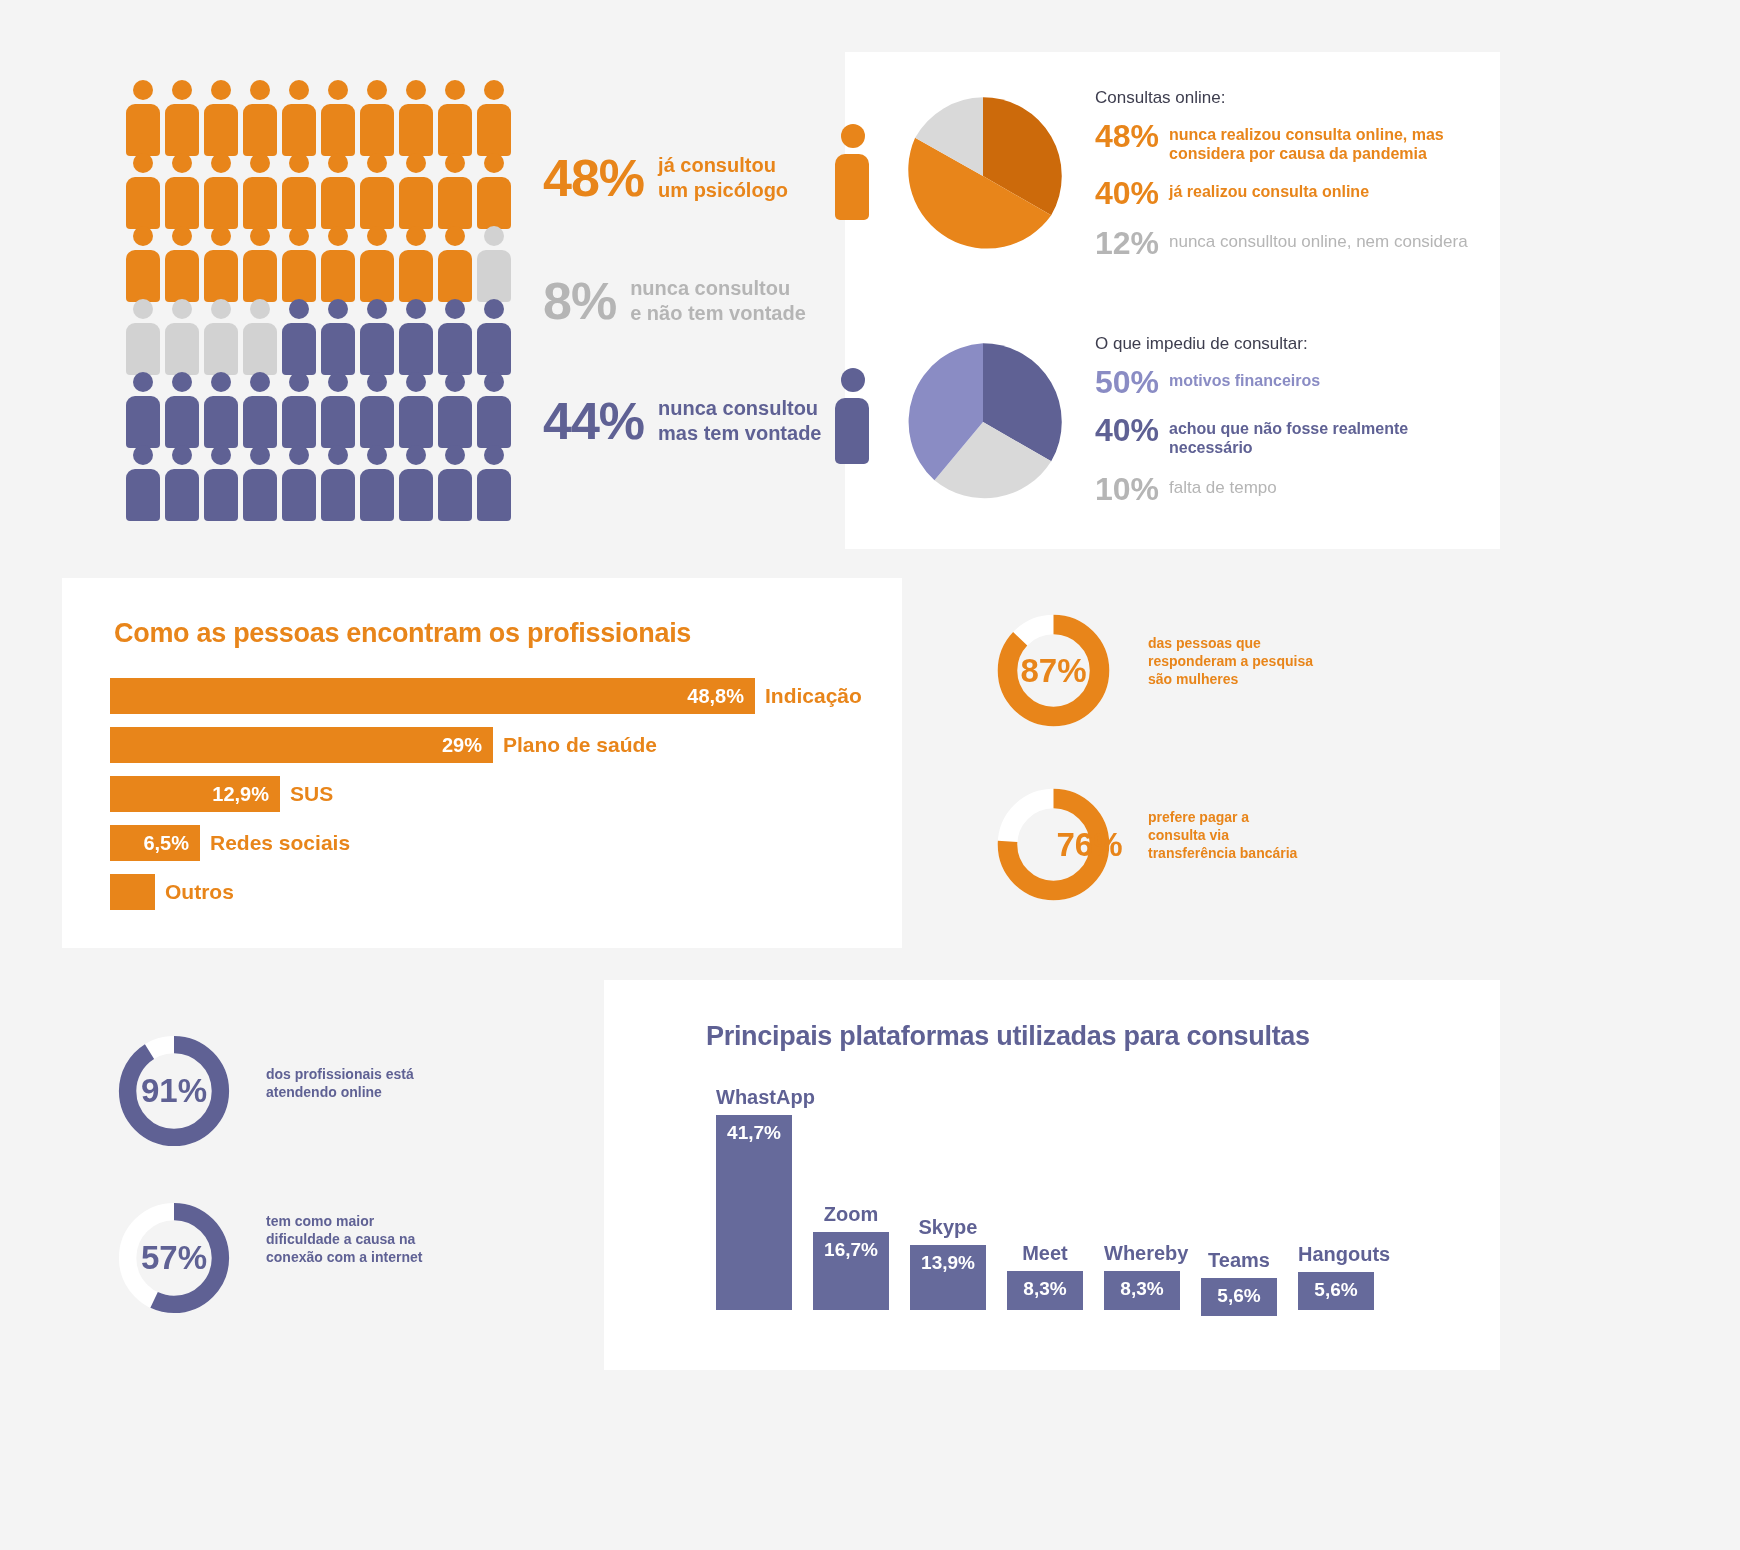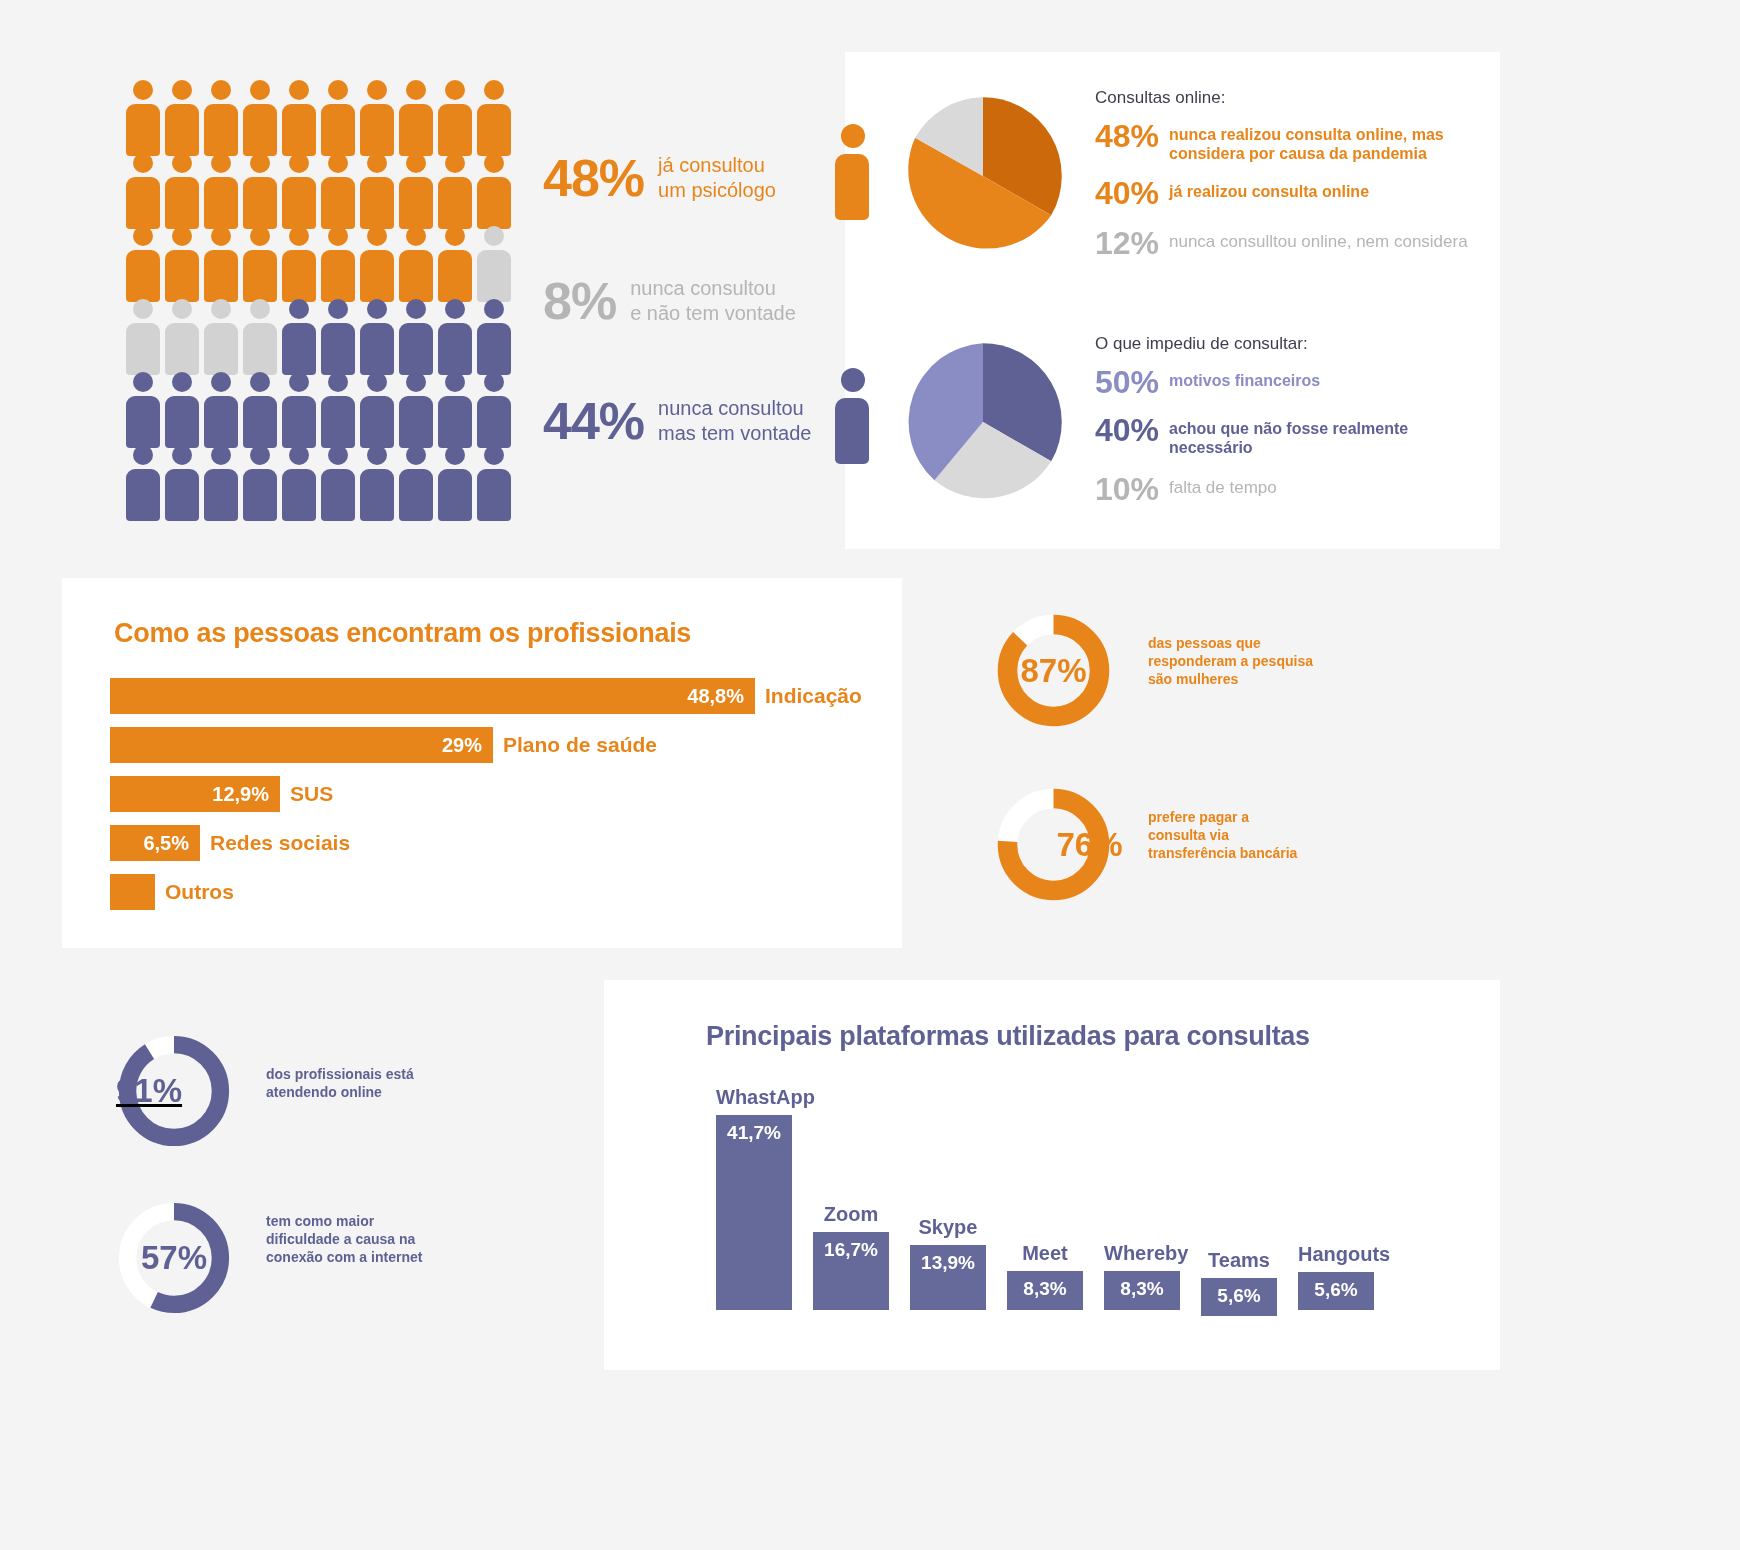--- a/index.html
+++ b/index.html
@@ -32,21 +32,21 @@
   .person.o .head, .person.o .body { background: #e8851a; }
   .person.g .head, .person.g .body { background: #d2d2d2; }
   .person.p .head, .person.p .body { background: #5f6194; }
 
   
   .keystat { position: absolute; display: flex; align-items: center; }
   .keystat .num {
     font-size: 52px; font-weight: bold; letter-spacing: -1px;
     line-height: 1; margin-right: 14px; white-space: nowrap;
   }
-  .keystat .lbl { font-size: 20px; font-weight: normal; line-height: 1.25; }
+  .keystat .lbl { font-size: 20px; font-weight: bold; line-height: 1.25; }
   .c-orange { color: #e8851a; }
   .c-grey   { color: #b5b5b5; }
   .c-purple { color: #5f6194; }
 
   
   #panel-online { left: 845px; top: 52px; width: 655px; height: 497px; }
 
   .mini-person { position: absolute; width: 34px; height: 96px; }
   .mini-person .head {
     position: absolute; left: 6px; top: 0; width: 24px; height: 24px;
@@ -505,21 +505,21 @@
   <div class="donut-note c-orange" style="left:1148px; top:808px;">
     <div>prefere pagar a</div>
     <div>consulta via</div>
     <div>transferência bancária</div>
   </div>
 
   <svg style="position:absolute; left:116px; top:1033px;" width="116" height="116" viewBox="0 0 100 100">
     <circle cx="50" cy="50" r="40" fill="none" stroke="#ffffff" stroke-width="15"></circle>
     <circle cx="50" cy="50" r="40" fill="none" stroke="#5f6194" stroke-width="15" stroke-dasharray="228.7 251.3" transform="rotate(-90 50 50)"></circle>
   </svg>
-  <div style="position:absolute; left:116px; top:1033px; width:116px; height:116px; display:flex; align-items:center; text-decoration:underline;">
+  <div style="position:absolute; left:116px; top:1033px; width:116px; height:116px; display:flex; align-items:center; justify-content:center;">
     <span style="font-size:33px; font-weight:bold; color:#5f6194;">91%</span>
   </div>
   <div class="donut-note c-purple" style="left:266px; top:1065px;">
     <div>dos profissionais está</div>
     <div>atendendo online</div>
   </div>
 
   <svg style="position:absolute; left:116px; top:1200px;" width="116" height="116" viewBox="0 0 100 100">
     <circle cx="50" cy="50" r="40" fill="none" stroke="#ffffff" stroke-width="15"></circle>
     <circle cx="50" cy="50" r="40" fill="none" stroke="#5f6194" stroke-width="15" stroke-dasharray="143.2 251.3" transform="rotate(-90 50 50)"></circle>

